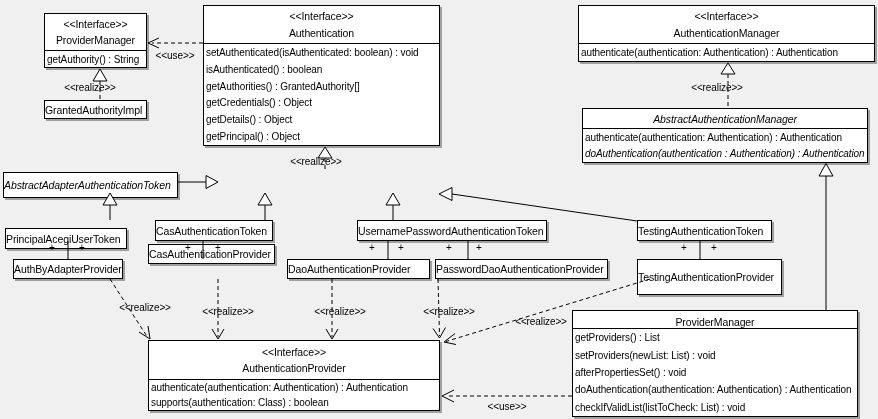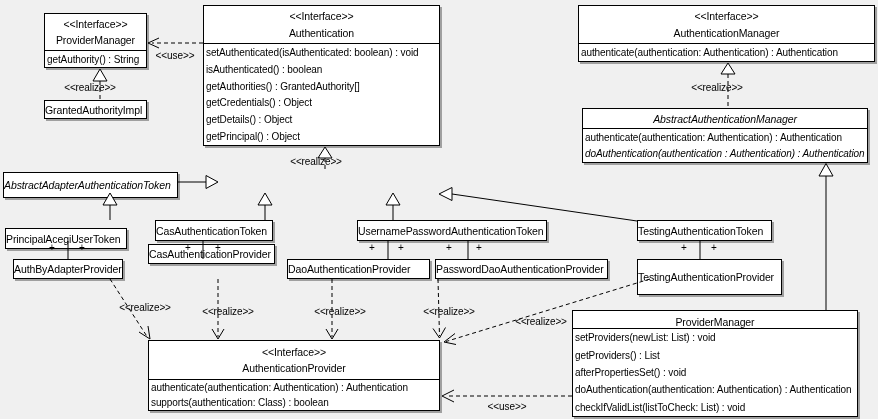--- a/index.html
+++ b/index.html
@@ -119,22 +119,22 @@
       <div class="m">authenticate(authentication: Authentication) : Authentication</div>
       <div class="m">supports(authentication: Class) : boolean</div>
     </div>
   </div>
 
   <div class="box" style="left:572px;top:310px;width:286px;height:107px;">
     <div class="head" style="height:17px;justify-content:flex-end;">
       <div class="cname">ProviderManager</div>
     </div>
     <div class="methods">
+      <div class="m">getProviders() : List</div>
       <div class="m">setProviders(newList: List) : void</div>
-      <div class="m">getProviders() : List</div>
       <div class="m">afterPropertiesSet() : void</div>
       <div class="m">doAuthentication(authentication: Authentication) : Authentication</div>
       <div class="m">checkIfValidList(listToCheck: List) : void</div>
     </div>
   </div>
 
   <svg class="wires" width="878" height="419" viewBox="0 0 878 419">
     <g stroke="#000" stroke-width="1" fill="none">
 
       <g>

